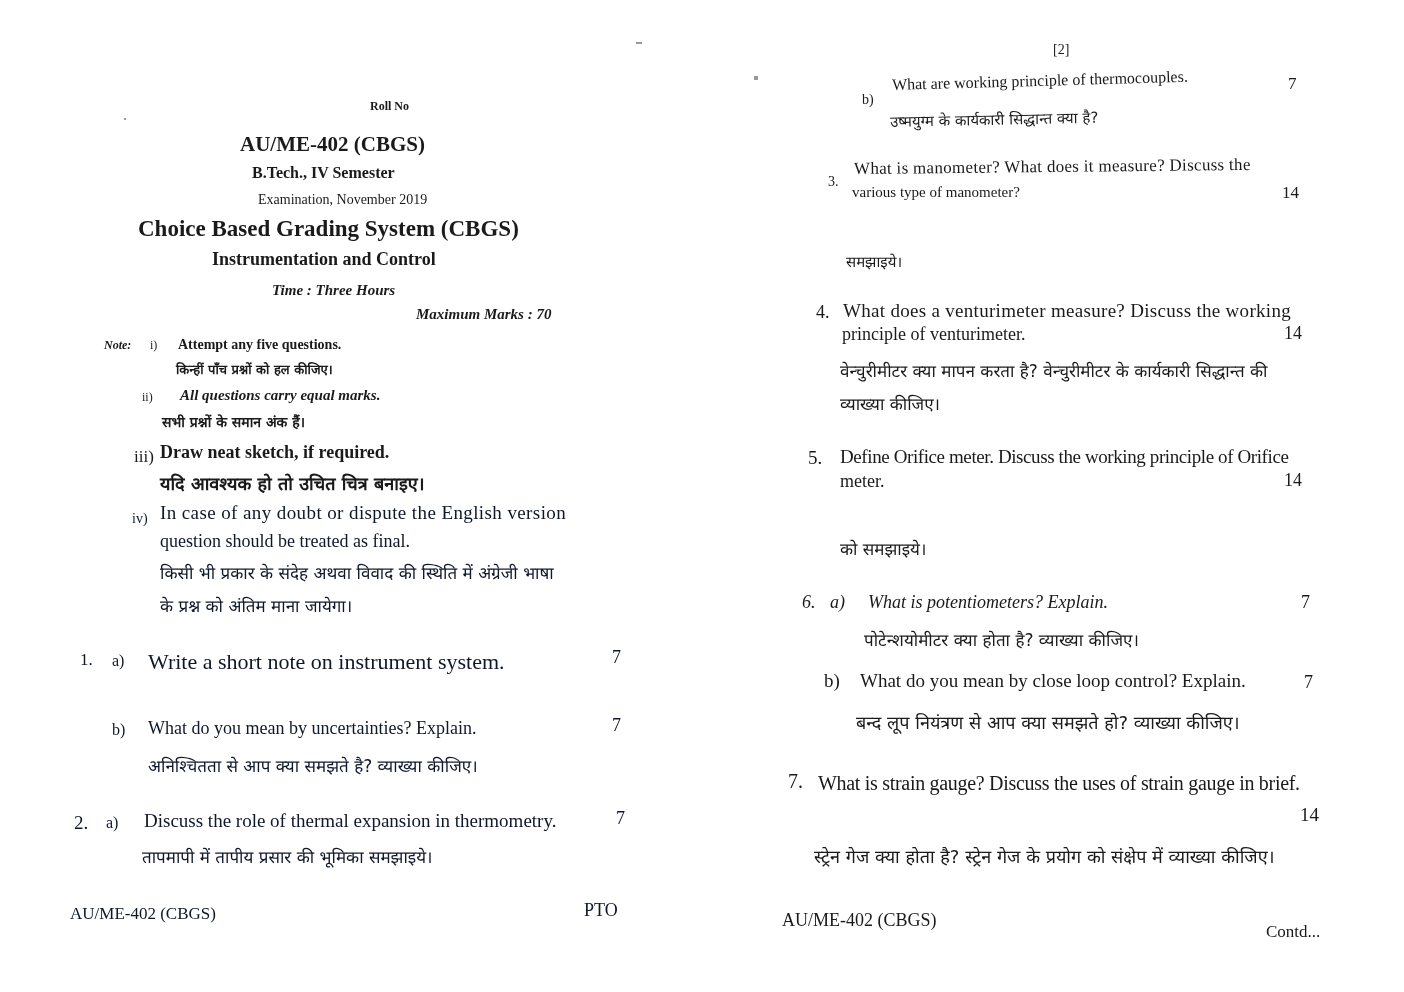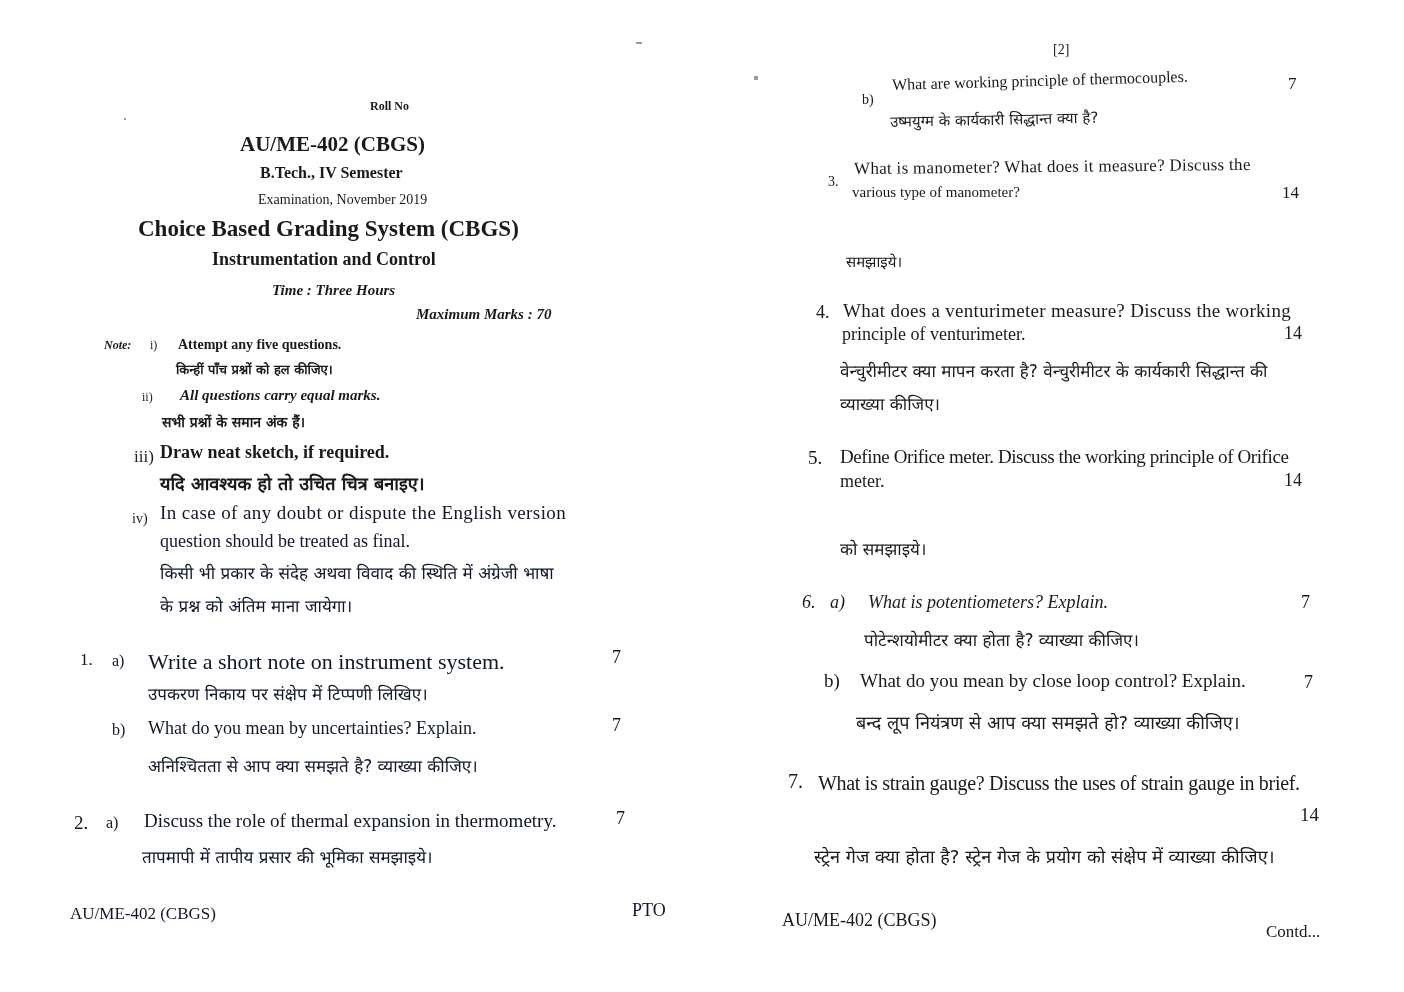--- a/index.html
+++ b/index.html
@@ -14,21 +14,21 @@
   .hi { font-family:"DejaVu Sans", sans-serif; }
   .grey { color:#0f172a; }
   .speck { position:absolute; background:#999; width:2px; height:2px; }
 </style>
 </head>
 <body>
 
 <div class="page p1">
   <div class="abs b" style="left:370px;top:99px;font-size:12px;">Roll No</div>
   <div class="abs b" style="left:240px;top:132px;font-size:21px;">AU/ME-402 (CBGS)</div>
-  <div class="abs b" style="left:252px;top:164px;font-size:16px;margin-left:8px;">B.Tech., IV Semester</div>
+  <div class="abs b" style="left:252px;top:164px;font-size:16px;">B.Tech., IV Semester</div>
   <div class="abs" style="left:258px;top:192px;font-size:14px;">Examination, November 2019</div>
   <div class="abs b" style="left:138px;top:216px;font-size:23px;">Choice Based Grading System (CBGS)</div>
   <div class="abs b" style="left:212px;top:249px;font-size:18px;">Instrumentation and Control</div>
   <div class="abs b i" style="left:272px;top:282px;font-size:15px;">Time : Three Hours</div>
   <div class="abs b i" style="left:416px;top:306px;font-size:15px;">Maximum Marks : 70</div>
 
   <div class="abs b i" style="left:104px;top:338px;font-size:12px;">Note:</div>
   <div class="abs" style="left:150px;top:338px;font-size:12px;">i)</div>
   <div class="abs b" style="left:178px;top:337px;font-size:14px;">Attempt any five questions.</div>
   <div class="abs hi b" style="left:176px;top:360px;font-size:13px;">किन्हीं पाँच प्रश्नों को हल कीजिए।</div>
@@ -44,35 +44,34 @@
   <div class="abs grey" style="left:132px;top:511px;font-size:14px;">iv)</div>
   <div class="abs grey" style="left:160px;top:502px;font-size:19px;letter-spacing:0.4px;">In case of any doubt or dispute the English version</div>
   <div class="abs grey" style="left:160px;top:531px;font-size:18px;">question should be treated as final.</div>
   <div class="abs hi grey" style="left:160px;top:561px;font-size:17px;">किसी भी प्रकार के संदेह अथवा विवाद की स्थिति में अंग्रेजी भाषा</div>
   <div class="abs hi grey" style="left:160px;top:594px;font-size:17px;">के प्रश्न को अंतिम माना जायेगा।</div>
 
   <div class="abs grey" style="left:80px;top:650px;font-size:17px;">1.</div>
   <div class="abs grey" style="left:112px;top:652px;font-size:16px;">a)</div>
   <div class="abs grey" style="left:148px;top:649px;font-size:22px;">Write a short note on instrument system.</div>
   <div class="abs grey" style="left:612px;top:647px;font-size:18px;">7</div>
-  <div class="abs hi grey" style="left:148px;top:682px;font-size:17px;">उपकरण निकाय पर संक्षेप में टिप्पणी लिखिए।</div>
 
   <div class="abs grey" style="left:112px;top:721px;font-size:16px;">b)</div>
   <div class="abs grey" style="left:148px;top:718px;font-size:18px;">What do you mean by uncertainties? Explain.</div>
   <div class="abs grey" style="left:612px;top:715px;font-size:18px;">7</div>
   <div class="abs hi grey" style="left:148px;top:754px;font-size:17px;">अनिश्चितता से आप क्या समझते है? व्याख्या  कीजिए।</div>
 
   <div class="abs grey" style="left:74px;top:812px;font-size:19px;">2.</div>
   <div class="abs grey" style="left:106px;top:814px;font-size:16px;">a)</div>
   <div class="abs grey" style="left:144px;top:810px;font-size:19px;">Discuss the role of thermal expansion in thermometry.</div>
   <div class="abs grey" style="left:616px;top:808px;font-size:18px;">7</div>
   <div class="abs hi grey" style="left:142px;top:845px;font-size:17px;">तापमापी में तापीय प्रसार की भूमिका समझाइये।</div>
 
   <div class="abs grey" style="left:70px;top:904px;font-size:17px;">AU/ME-402 (CBGS)</div>
-  <div class="abs grey" style="left:632px;top:900px;font-size:18px;">PTO</div>
+  <div class="abs grey" style="left:584px;top:900px;font-size:18px;">PTO</div>
 </div>
 
 <div class="page p2">
   <div class="abs" style="left:353px;top:42px;font-size:14px;">[2]</div>
 
   <div class="abs" style="left:162px;top:92px;font-size:14px;">b)</div>
   <div class="abs" style="left:192px;top:76px;font-size:16px;transform:rotate(-1.6deg);transform-origin:left;">What are working principle of thermocouples.</div>
   <div class="abs" style="left:588px;top:74px;font-size:17px;">7</div>
   <div class="abs hi" style="left:190px;top:111px;font-size:15px;transform:rotate(-1.2deg);transform-origin:left;">उष्मयुग्म के कार्यकारी सिद्धान्त क्या है?</div>
 

